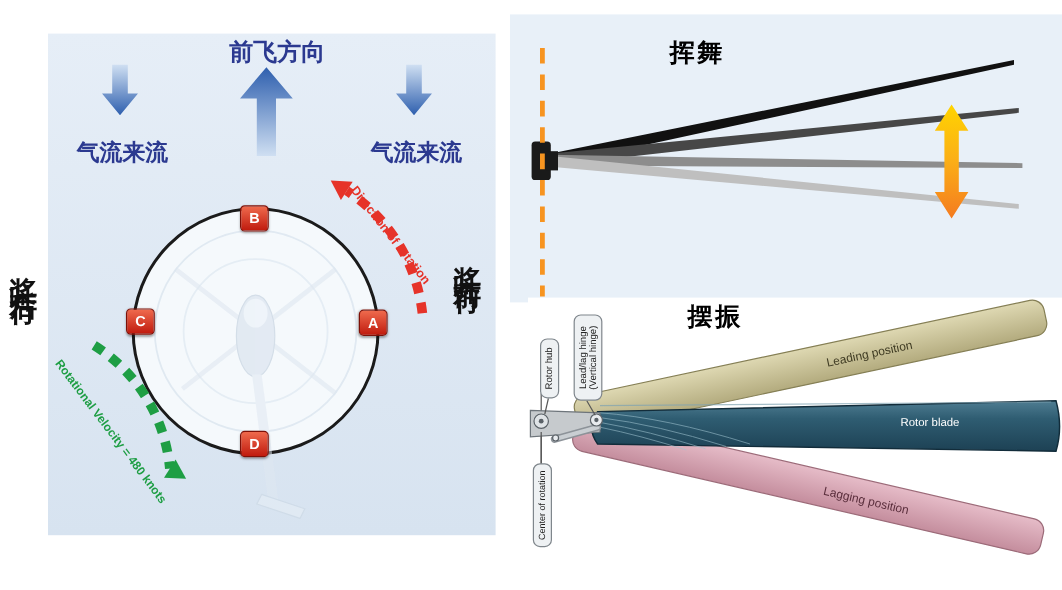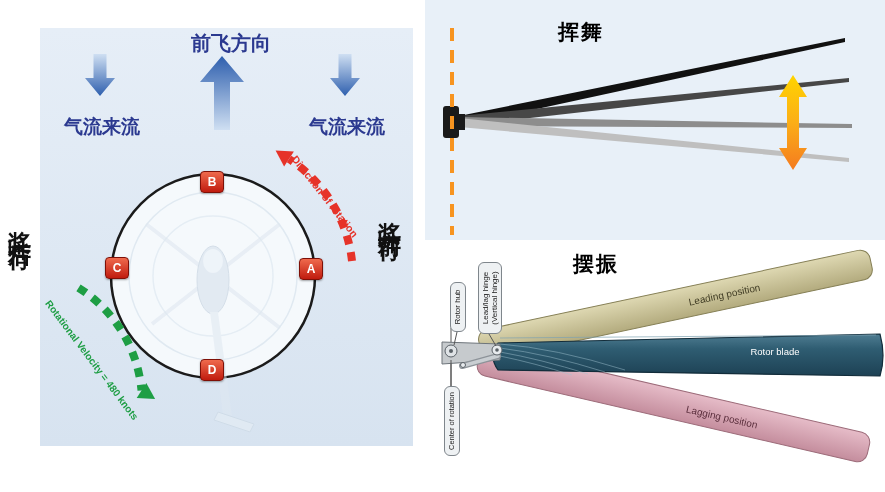--- a/index.html
+++ b/index.html
@@ -1,20 +1,20 @@
 <!DOCTYPE html>
 <html><head>
 <meta charset="utf-8">
 <style>
   html,body{margin:0;padding:0;background:#fff;}
   body{font-family:"Liberation Sans","DejaVu Sans",sans-serif;}
   #stage{position:relative;width:885px;height:492px;background:#fff;overflow:hidden;}
   .abs{position:absolute;}
   .panel-left{left:40px;top:28px;width:373px;height:418px;background:linear-gradient(180deg,#e6eef7,#d7e3f0);}
-  .panel-flap{left:425px;top:0;width:460px;height:240px;background:#e8f0f8;}
+  .panel-flap{left:425px;top:12px;width:460px;height:240px;background:#e8f0f8;}
   .panel-lag{left:440px;top:248px;width:445px;height:244px;background:#fff;}
   .navy-label{color:#2b3990;font-weight:bold;font-size:19px;white-space:nowrap;}
   .title-label{color:#000;font-size:21px;font-weight:600;white-space:nowrap;letter-spacing:2px;}
   .vert-cjk{writing-mode:vertical-rl;font-size:23px;font-weight:600;color:#111;letter-spacing:6px;line-height:1;}
   .pos-marker{width:22px;height:20px;border-radius:4px;background:linear-gradient(180deg,#ef6a4d,#c01b0e);
     border:1px solid #7e1007;color:#fff;font-weight:bold;font-size:12px;display:flex;align-items:center;justify-content:center;
     box-shadow:0 1px 2px rgba(0,0,0,.35);}
   .arc-label{font-weight:bold;white-space:nowrap;transform-origin:left top;}
   .rot-label{color:#e63329;font-size:10.5px;transform:rotate(52deg);}
   .vel-label{color:#1e9e44;font-size:10px;transform:rotate(53deg);}

